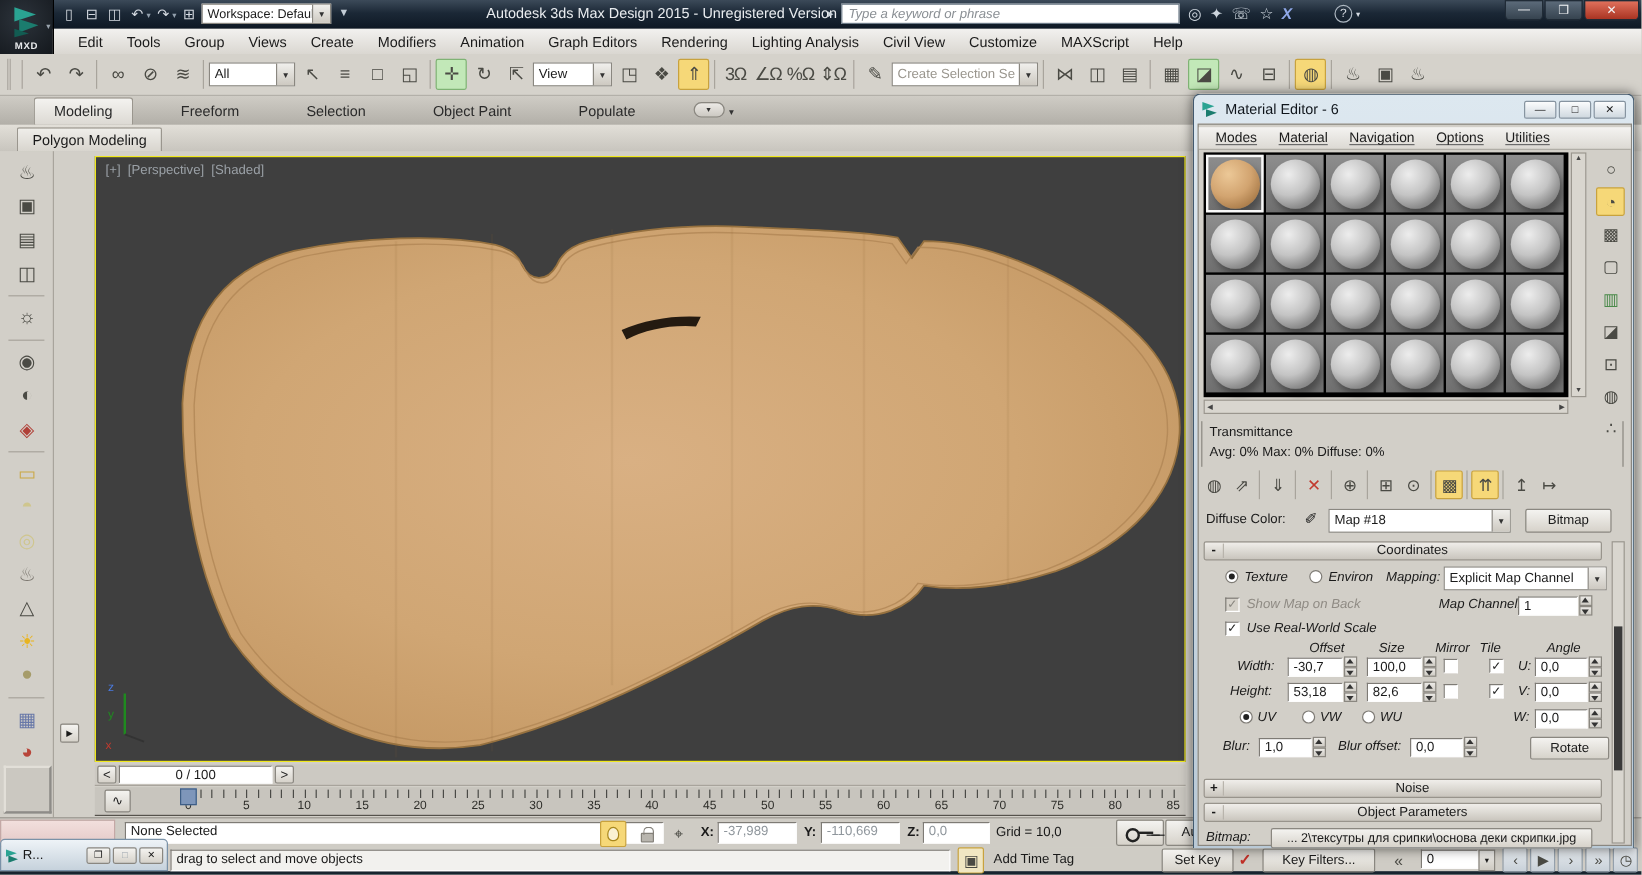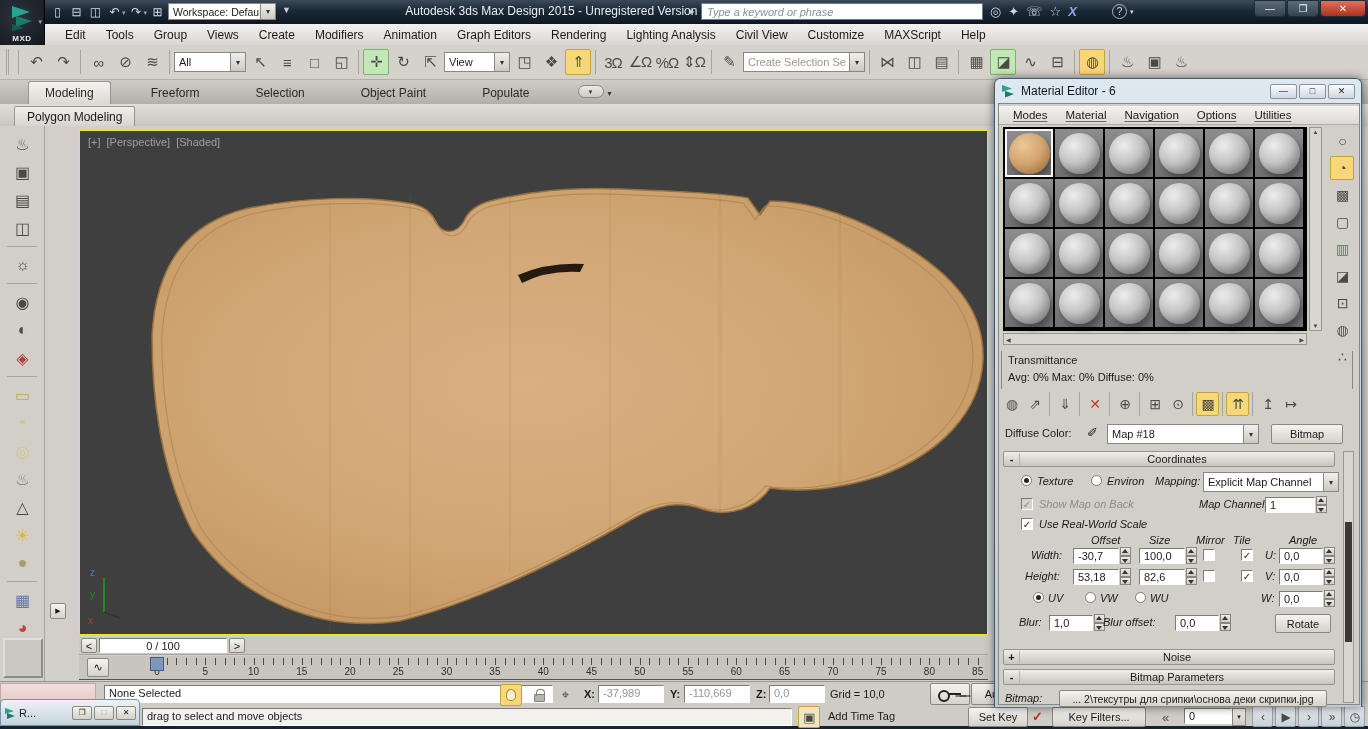--- a/index.html
+++ b/index.html
@@ -862,38 +862,38 @@
     </div>
     <div class="corow" style="top:535px">
       <span class="at" style="left:16px">Blur:</span>
       <div class="fld" style="left:46px">
           <span class="field" style="width:44px">1,0</span>
           <span class="spin">
             <i class="up"></i>
             <i class="dn"></i>
           </span>
         </div>
-      <span class="at" style="left:100px">Blur offset:</span>
+      <span class="at" style="left:112px">Blur offset:</span>
       <div class="fld" style="left:172px">
           <span class="field" style="width:44px">0,0</span>
           <span class="spin">
             <i class="up"></i>
             <i class="dn"></i>
           </span>
         </div>
-      <div class="btn3d" style="position:absolute;left:272px;top:0;width:56px;height:19px">Rotate</div>
+      <div class="btn3d" style="position:absolute;left:272px;top:0;width:66px;height:19px">Rotate</div>
     </div>
 
     <div class="rollout" style="top:570px">
       <span class="sign">+</span>
       <span class="rtitle">Noise</span>
     </div>
     <div class="rollout" style="top:590px">
       <span class="sign">-</span>
-      <span class="rtitle">Bitmap Parameters</span>
+      <span class="rtitle">Object Parameters</span>
     </div>
     <div class="corow" id="bitmap-row" style="top:611px">
       <span class="at" style="left:2px">Bitmap:</span>
       <div class="btn3d pathbtn">... 2\тексутры для срипки\основа деки скрипки.jpg</div>
     </div>
     <div id="me-scroll2">
         <div class="thumb"></div>
       </div>
   </div>
 

